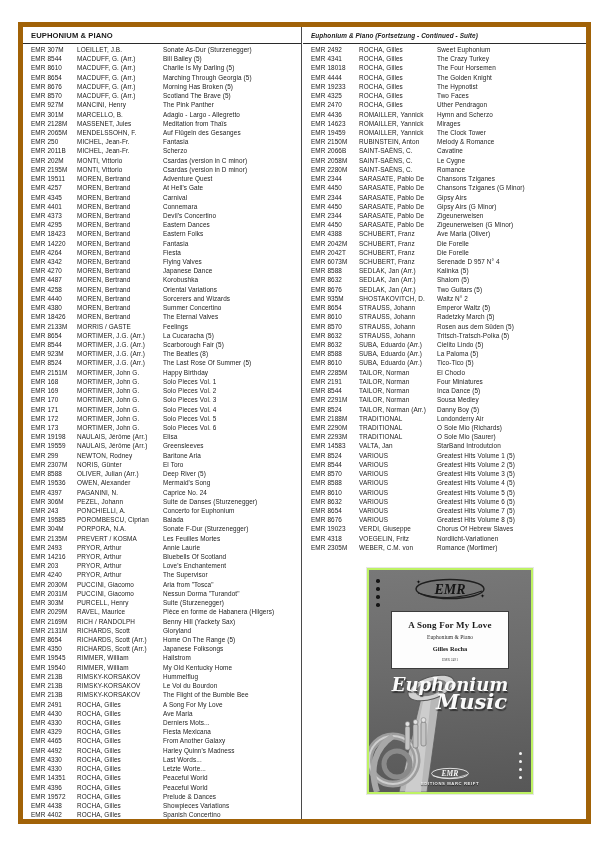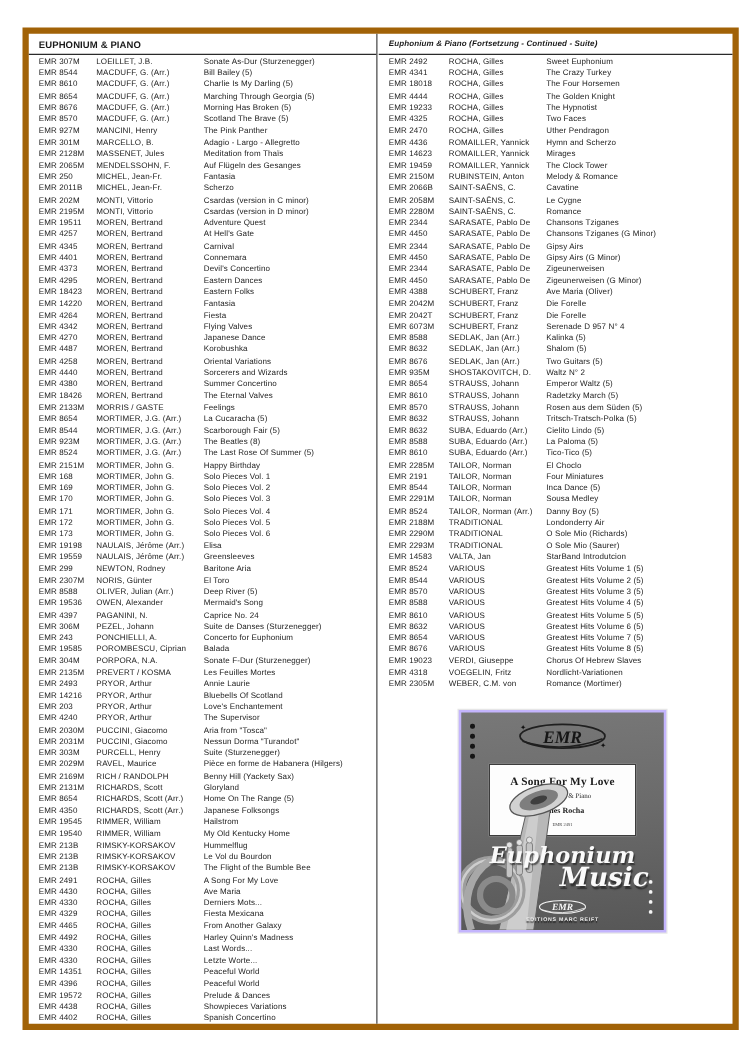--- a/index.html
+++ b/index.html
@@ -12,22 +12,22 @@
   .col-header{font-size:7.6px;font-weight:bold;line-height:8px;letter-spacing:.1px;
               margin:0 -8px;padding:0 8px 3px 8px;border-bottom:1px solid #2a2a2a;}
   .col-header.cont{font-size:6.4px;font-style:italic;}
   .rows{margin-top:1px;}
   .row{display:grid;font-size:6.4px;line-height:9.22px;white-space:nowrap;overflow:hidden;}
   .col-left .row{grid-template-columns:46px 86px 1fr;}
   .col-right .row{grid-template-columns:48px 78px 1fr;}
   .cell{overflow:hidden;letter-spacing:.1px;}
 
   
-  .cover-wrap{position:absolute;left:362px;top:563px;width:166px;height:178px;
-              background:#c4b5fd;padding:2px;box-sizing:border-box;box-shadow:0 0 0 1px #e6e6e6;}
+  .cover-wrap{position:absolute;left:362px;top:563px;width:166px;height:226px;
+              background:#bef264;padding:2px;box-sizing:border-box;box-shadow:0 0 0 1px #e6e6e6;}
   .cover{position:relative;width:100%;height:100%;overflow:hidden;
          background:linear-gradient(175deg,#787878 0%,#6b6b6b 45%,#575757 100%);}
   .dots{position:absolute;display:flex;flex-direction:column;gap:4.5px;}
   .dots .dot{width:3.5px;height:3.5px;border-radius:50%;}
   .dots-tl{left:7px;top:9px;}
   .dots-tl .dot{background:#151515;}
   .dots-br{right:9px;bottom:13px;}
   .dots-br .dot{background:#f5f5f5;}
   .emr-logo{display:block;margin:7px auto 0 auto;}
   .title-box{margin:10px 22px 0 22px;background:#fdfdfd;border:1px solid #3c3c3c;
@@ -35,21 +35,21 @@
              font-family:"Liberation Serif","DejaVu Serif",serif;}
   .tb-title{font-size:9px;font-weight:bold;letter-spacing:.2px;}
   .tb-sub{font-size:5.6px;margin-top:4px;color:#2b2b2b;}
   .tb-comp{font-size:6.4px;font-weight:bold;margin-top:5px;}
   .tb-no{font-size:3.6px;margin-top:6px;color:#444;}
   .series{position:relative;z-index:3;margin-top:7px;
           font-family:"DejaVu Serif","Liberation Serif",serif;
           font-style:italic;font-weight:bold;color:#fafafa;}
   .series-l1{font-size:18px;line-height:18px;text-align:center;
              text-shadow:1px 2px 1px rgba(20,20,20,.6);}
-  .series-l2{font-size:21px;line-height:16px;text-align:right;margin-right:12px;
+  .series-l2{font-size:21px;line-height:16px;text-align:right;margin-right:24px;
              text-shadow:1px 2px 1px rgba(20,20,20,.6);}
   .instrument{position:absolute;left:-4px;bottom:0;z-index:1;}
   .pub{position:absolute;left:0;right:0;bottom:6px;text-align:center;z-index:4;}
   .pub-logo{display:block;margin:0 auto;}
   .pub-name{font-size:4.2px;font-weight:bold;letter-spacing:.6px;color:#f0f0f0;
             text-shadow:0 1px 1px rgba(0,0,0,.7);margin-top:1px;}
 </style>
 </head>
 <body>
 

